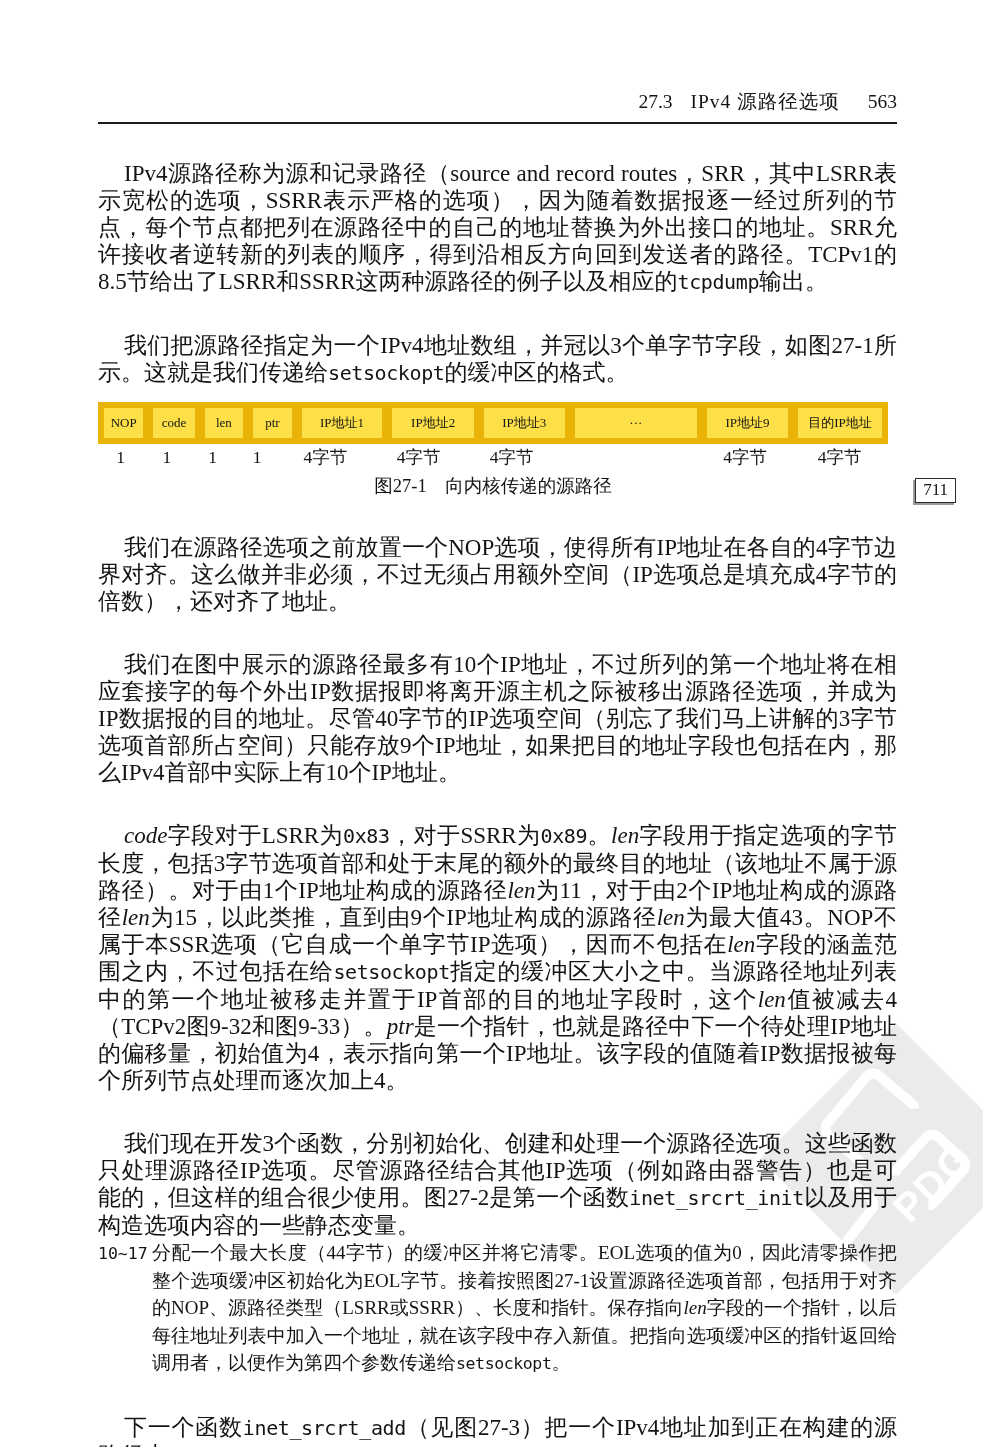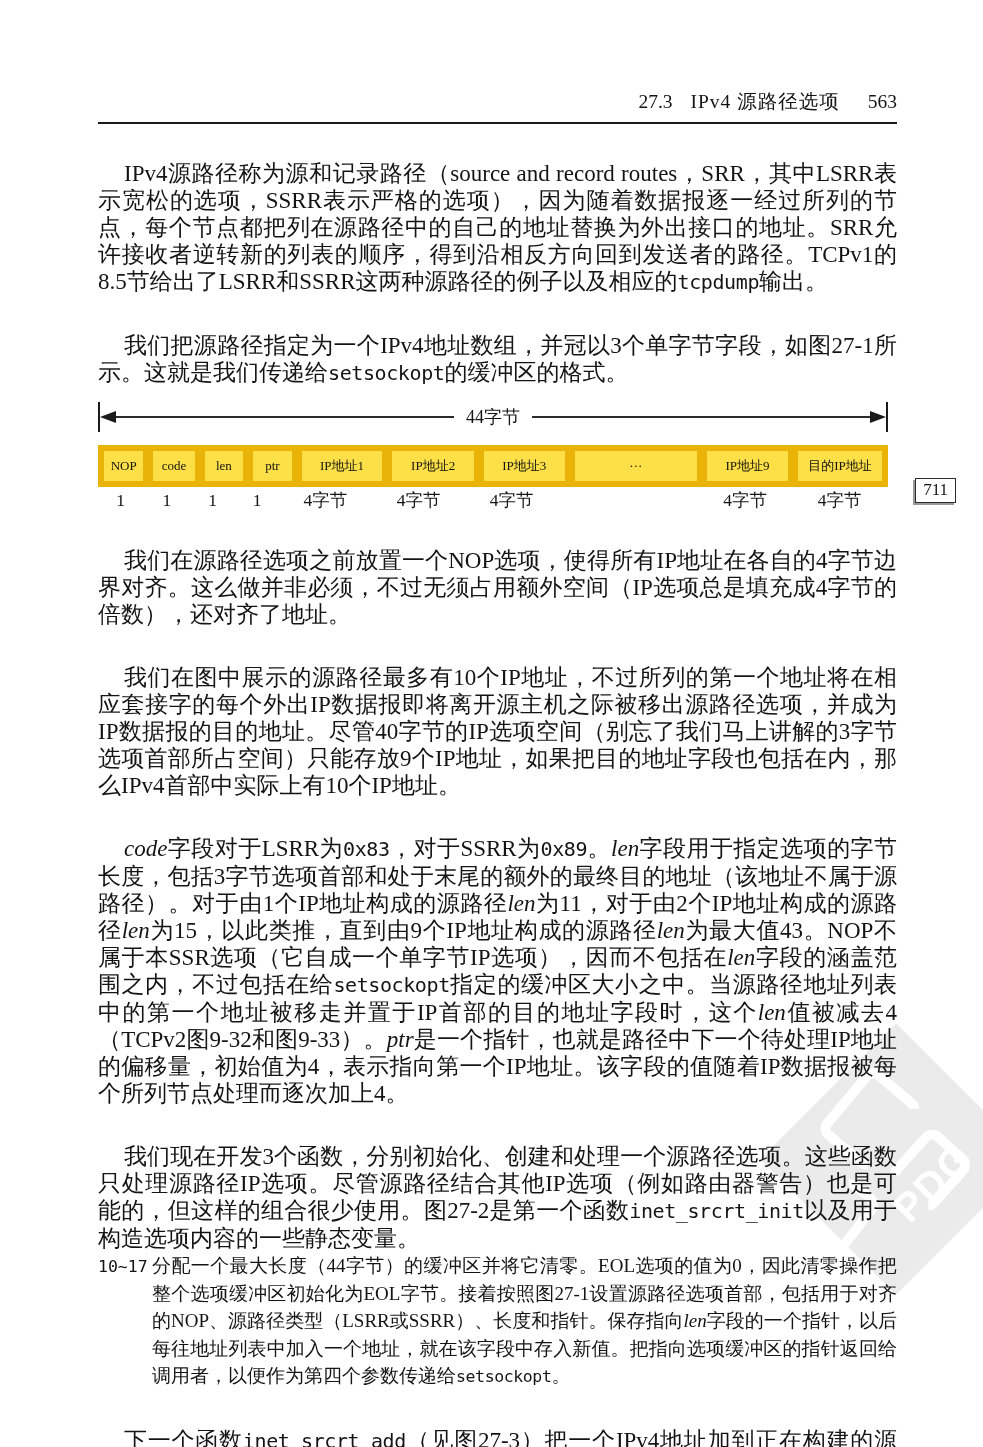--- a/index.html
+++ b/index.html
@@ -99,29 +99,20 @@
       <span class="sec-title">IPv4 源路径选项</span>
       <span class="folio">563</span>
     </header>
     <hr class="headrule">
 
     <main>
       <p class="body indent"><span>IPv4源路径称为源和记录路径（source and record routes，SRR，其中LSRR表示宽松的选项，SSRR表示严格的选项），因为随着数据报逐一经过所列的节点，每个节点都把列在源路径中的自己的地址替换为外出接口的地址。SRR允许接收者逆转新的列表的顺序，得到沿相反方向回到发送者的路径。TCPv1的8.5节给出了LSRR和SSRR这两种源路径的例子以及相应的</span><span class="s-c">tcpdump</span><span>输出。</span></p>
       <p class="body indent"><span>我们把源路径指定为一个IPv4地址数组，并冠以3个单字节字段，如图27-1所示。这就是我们传递给</span><span class="s-c">setsockopt</span><span>的缓冲区的格式。</span></p>
 
       <figure class="fig">
-        <div class="fig-arrow">
-          <span class="endbar"></span>
-          <span class="ah left"></span>
-          <span class="aline"></span>
-          <span class="alabel">44字节</span>
-          <span class="aline"></span>
-          <span class="ah right"></span>
-          <span class="endbar"></span>
-        </div>
         <div class="fig-cells" id="fig-cells">
             <div class="fcell" style="flex: 45 0 0px;">NOP</div>
             <div class="fcell" style="flex: 47 0 0px;">code</div>
             <div class="fcell" style="flex: 44 0 0px;">len</div>
             <div class="fcell" style="flex: 44 0 0px;">ptr</div>
             <div class="fcell" style="flex: 92 0 0px;">IP地址1</div>
             <div class="fcell" style="flex: 93 0 0px;">IP地址2</div>
             <div class="fcell" style="flex: 92 0 0px;">IP地址3</div>
             <div class="fcell" style="flex: 140 0 0px;">···</div>
             <div class="fcell" style="flex: 92 0 0px;">IP地址9</div>
@@ -132,20 +123,21 @@
             <div class="fsize" style="flex: 47 0 0px;">1</div>
             <div class="fsize" style="flex: 44 0 0px;">1</div>
             <div class="fsize" style="flex: 44 0 0px;">1</div>
             <div class="fsize" style="flex: 92 0 0px;">4字节</div>
             <div class="fsize" style="flex: 93 0 0px;">4字节</div>
             <div class="fsize" style="flex: 92 0 0px;">4字节</div>
             <div class="fsize" style="flex: 140 0 0px;"></div>
             <div class="fsize" style="flex: 92 0 0px;">4字节</div>
             <div class="fsize" style="flex: 96 0 0px;">4字节</div>
           </div>
+        <figcaption>图27-1　向内核传递的源路径</figcaption>
       </figure>
 
       <p class="body indent"><span>我们在源路径选项之前放置一个NOP选项，使得所有IP地址在各自的4字节边界对齐。这么做并非必须，不过无须占用额外空间（IP选项总是填充成4字节的倍数），还对齐了地址。</span></p>
       <p class="body indent"><span>我们在图中展示的源路径最多有10个IP地址，不过所列的第一个地址将在相应套接字的每个外出IP数据报即将离开源主机之际被移出源路径选项，并成为IP数据报的目的地址。尽管40字节的IP选项空间（别忘了我们马上讲解的3字节选项首部所占空间）只能存放9个IP地址，如果把目的地址字段也包括在内，那么IPv4首部中实际上有10个IP地址。</span></p>
       <p class="body indent"><span class="s-i">code</span><span>字段对于LSRR为</span><span class="s-c">0x83</span><span>，对于SSRR为</span><span class="s-c">0x89</span><span>。</span><span class="s-i">len</span><span>字段用于指定选项的字节长度，包括3字节选项首部和处于末尾的额外的最终目的地址（该地址不属于源路径）。对于由1个IP地址构成的源路径</span><span class="s-i">len</span><span>为11，对于由2个IP地址构成的源路径</span><span class="s-i">len</span><span>为15，以此类推，直到由9个IP地址构成的源路径</span><span class="s-i">len</span><span>为最大值43。NOP不属于本SSR选项（它自成一个单字节IP选项），因而不包括在</span><span class="s-i">len</span><span>字段的涵盖范围之内，不过包括在给</span><span class="s-c">setsockopt</span><span>指定的缓冲区大小之中。当源路径地址列表中的第一个地址被移走并置于IP首部的目的地址字段时，这个</span><span class="s-i">len</span><span>值被减去4（TCPv2图9-32和图9-33）。</span><span class="s-i">ptr</span><span>是一个指针，也就是路径中下一个待处理IP地址的偏移量，初始值为4，表示指向第一个IP地址。该字段的值随着IP数据报被每个所列节点处理而逐次加上4。</span></p>
       <p class="body indent"><span>我们现在开发3个函数，分别初始化、创建和处理一个源路径选项。这些函数只处理源路径IP选项。尽管源路径结合其他IP选项（例如路由器警告）也是可能的，但这样的组合很少使用。图27-2是第一个函数</span><span class="s-c">inet_srcrt_init</span><span>以及用于构造选项内容的一些静态变量。</span></p>
 
       <div class="ann">
         <span class="ann-num">10~17</span>
         <div class="ann-body"><span>分配一个最大长度（44字节）的缓冲区并将它清零。EOL选项的值为0，因此清零操作把整个选项缓冲区初始化为EOL字节。接着按照图27-1设置源路径选项首部，包括用于对齐的NOP、源路径类型（LSRR或SSRR）、长度和指针。保存指向</span><span class="s-i">len</span><span>字段的一个指针，以后每往地址列表中加入一个地址，就在该字段中存入新值。把指向选项缓冲区的指针返回给调用者，以便作为第四个参数传递给</span><span class="s-c">setsockopt</span><span>。</span></div>

